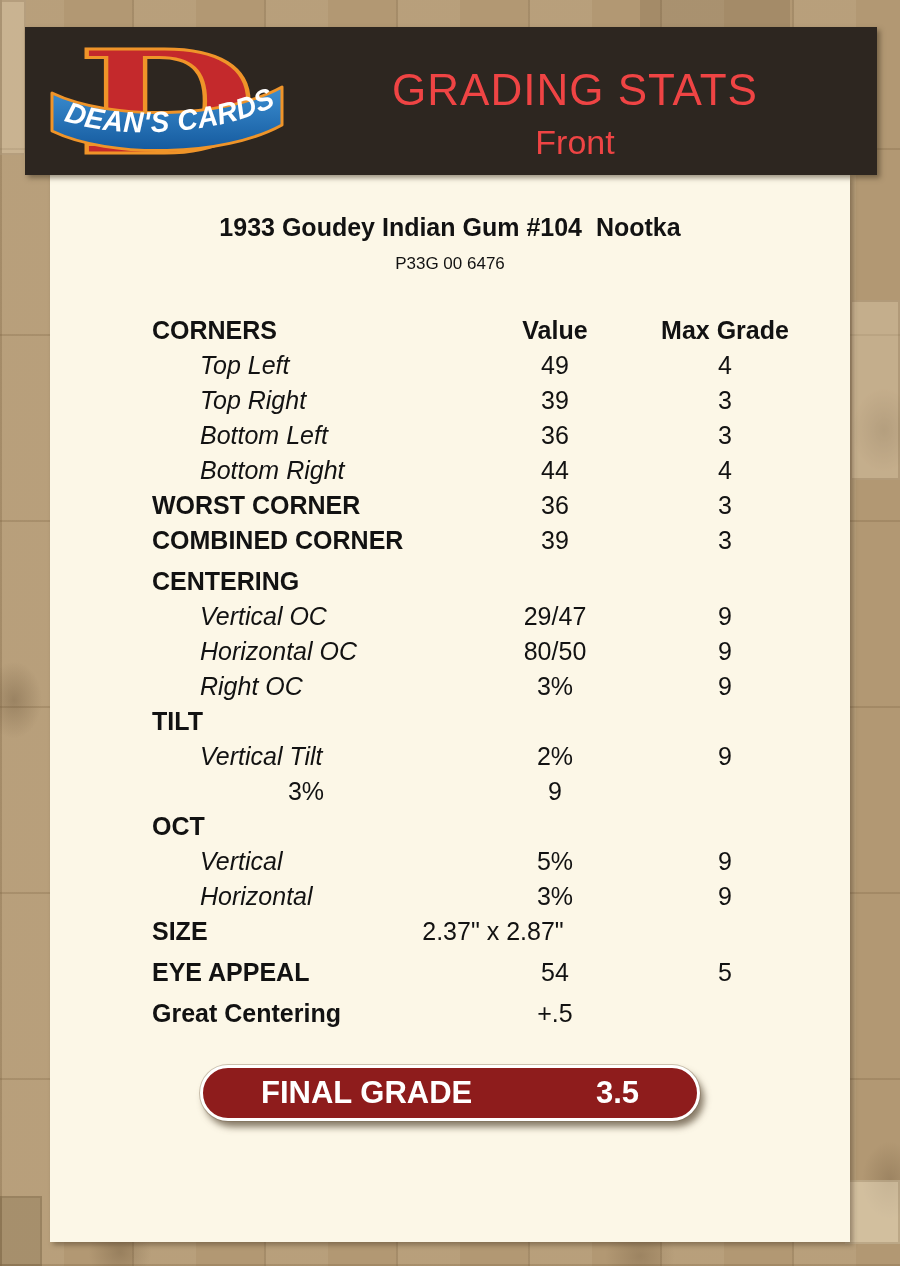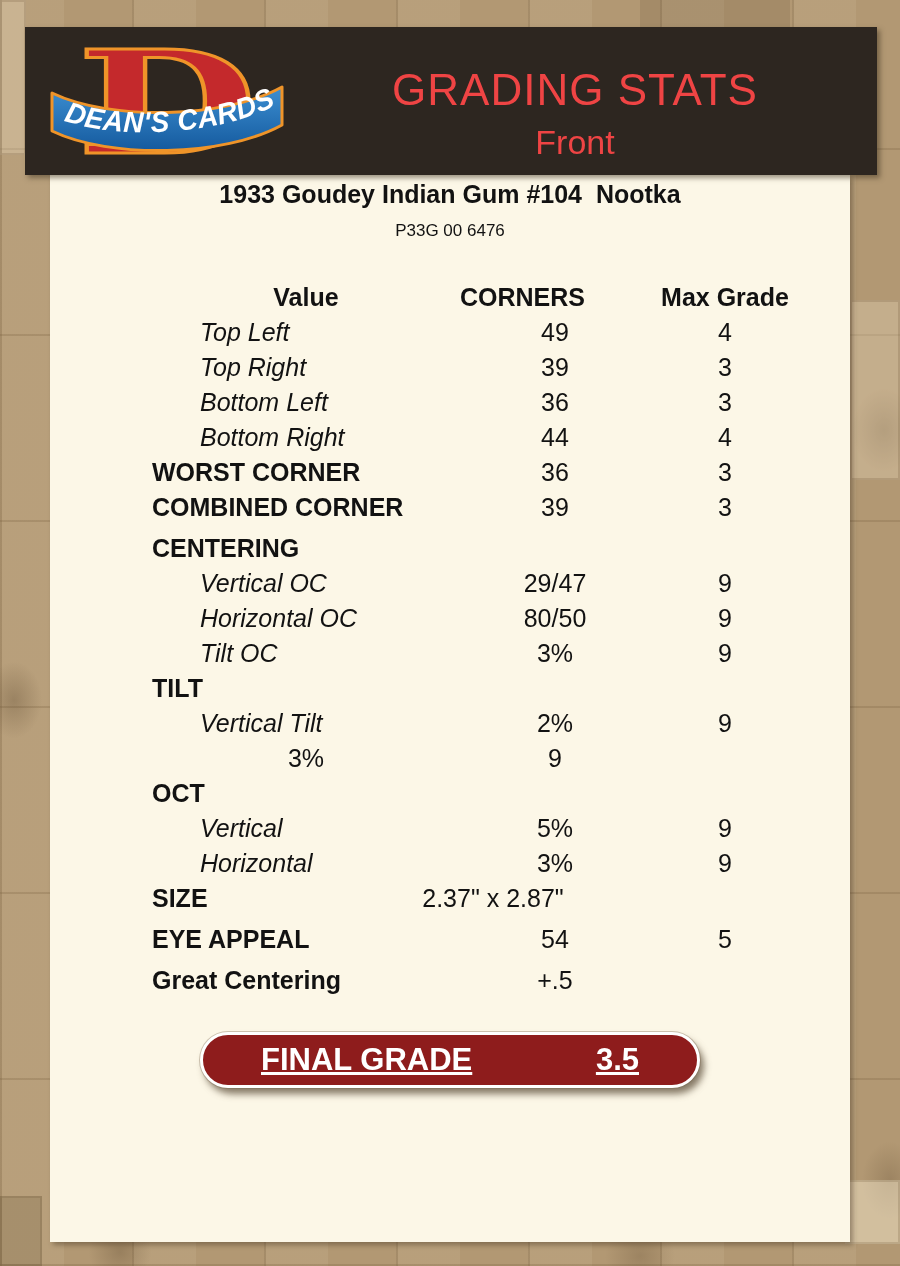--- a/index.html
+++ b/index.html
@@ -40,41 +40,40 @@
   .topbar {
     position:absolute; left:25px; top:27px; width:852px; height:148px;
     background:#2d2620; box-shadow:3px 3px 5px rgba(60,48,30,.5);
   }
   .logo { position:absolute; left:23px; top:8px; width:238px; height:128px; overflow:visible; }
   .bar-titles { position:absolute; left:315px; top:0; width:470px; text-align:center; color:#ef4444; }
   .bar-title  { margin-top:37px; font-size:44px; line-height:52px; letter-spacing:1px; white-space:nowrap; }
   .bar-subtitle { font-size:34px; line-height:53px; }
 
   
-  .card-title { font-size:25px; font-weight:bold; line-height:38px; text-align:center; white-space:pre; }
+  .card-title { margin-top:33px; font-size:25px; font-weight:bold; line-height:38px; text-align:center; white-space:pre; }
   .card-code  { font-size:17px; line-height:36px; text-align:center; }
 
   
   .stats-table { margin-top:31px; }
   .trow { display:grid; grid-template-columns:308px 190px 150px; height:35px; align-items:center; padding-left:102px; }
   .trow.gap { margin-top:6px; }
   .cell { font-size:25px; }
   .c-value, .c-max { text-align:center; }
   .thead .cell, .trow.bold .c-label { font-weight:bold; }
   .trow.indent .c-label { padding-left:48px;font-style:italic; }
   .trow.wide .c-value { transform:translateX(-62px); }
 
   
   .final-grade {
     margin:34px auto 0; width:500px; height:56px;
     background:#8e1c1c; border:3px solid #ffffff; border-radius:28px;
     display:flex; align-items:center; justify-content:space-between; padding:0 58px;
     color:#ffffff; font-size:31px; font-weight:bold;
     box-shadow:0 0 0 1px rgba(120,100,75,.35), 4px 6px 7px rgba(95,80,60,.75);
-    text-decoration:underline;
   }
 </style>
 </head>
 <body>
 
 <div class="page">
 
   <div class="bg">
     <div class="patch p1"></div>
     <div class="patch p2"></div>
@@ -82,22 +81,22 @@
     <div class="patch p4"></div>
     <div class="patch p5"></div>
   </div>
 
   <div class="report-card">
     <div class="card-title">1933 Goudey Indian Gum #104  Nootka</div>
     <div class="card-code">P33G 00 6476</div>
 
     <div class="stats-table">
       <div class="trow thead">
+        <div class="cell c-label">CORNERS</div>
         <div class="cell c-value">Value</div>
-        <div class="cell c-label">CORNERS</div>
         <div class="cell c-max">Max Grade</div>
       </div>
 
     <div class="trow indent">
           <div class="cell c-label">Top Left</div>
           <div class="cell c-value">49</div>
           <div class="cell c-max">4</div>
         </div>
         <div class="trow indent">
           <div class="cell c-label">Top Right</div>
@@ -133,21 +132,21 @@
           <div class="cell c-label">Vertical OC</div>
           <div class="cell c-value">29/47</div>
           <div class="cell c-max">9</div>
         </div>
         <div class="trow indent">
           <div class="cell c-label">Horizontal OC</div>
           <div class="cell c-value">80/50</div>
           <div class="cell c-max">9</div>
         </div>
         <div class="trow indent">
-          <div class="cell c-label">Tilt OC</div>
+          <div class="cell c-label">Right OC</div>
           <div class="cell c-value">3%</div>
           <div class="cell c-max">9</div>
         </div>
         <div class="trow bold">
           <div class="cell c-label">TILT</div>
           <div class="cell c-value"></div>
           <div class="cell c-max"></div>
         </div>
         <div class="trow indent">
           <div class="cell c-label">Vertical Tilt</div>

